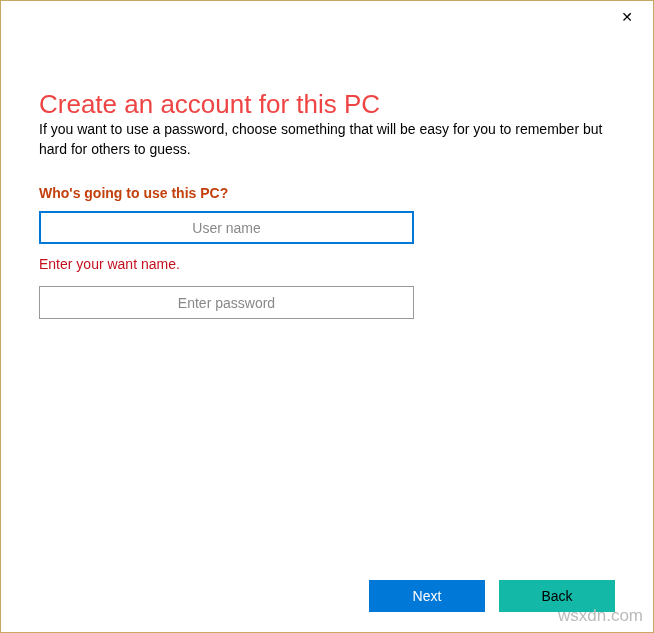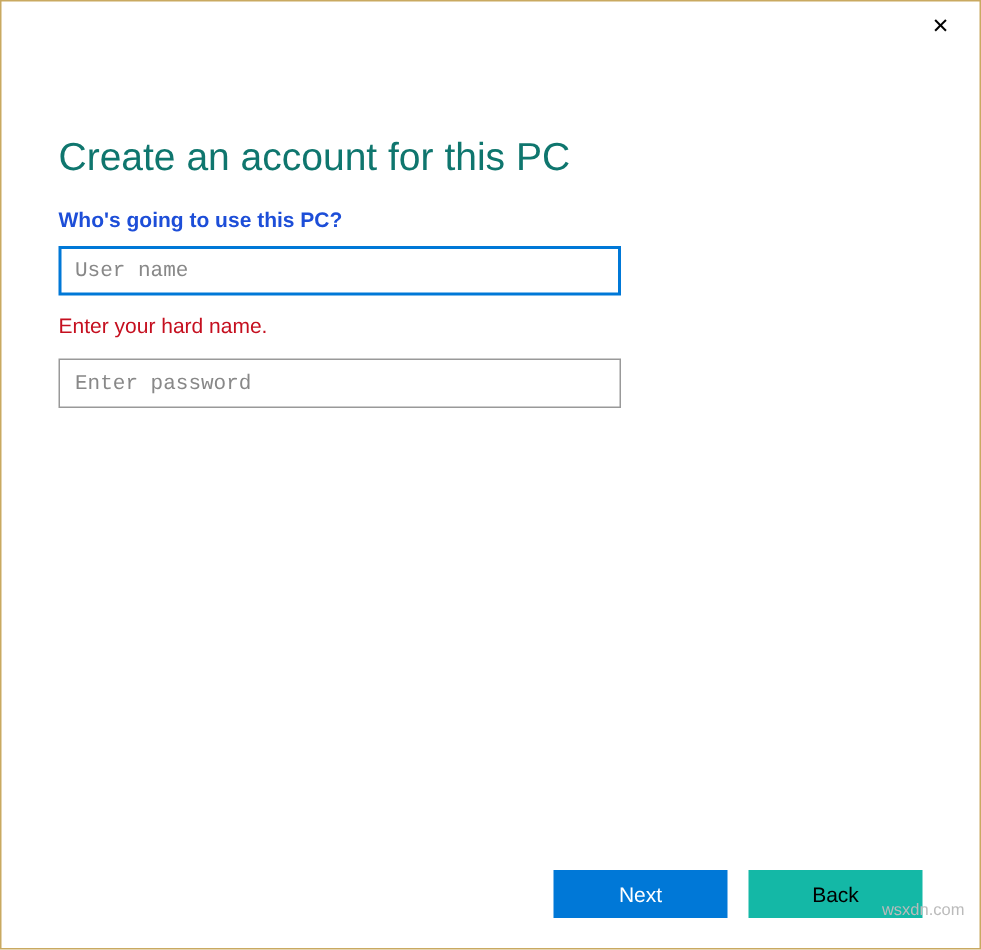--- a/index.html
+++ b/index.html
@@ -31,46 +31,46 @@
       cursor: pointer;
       font-size: 14px;
       color: #000;
     }
     .content {
       padding: 20px 38px 0 38px;
     }
     .page-title {
       font-size: 26px;
       font-weight: 400;
-      color: #0f766e;
+      color: #ef4444;
       margin-top: 36px;
-      margin-bottom: 18px;
     }
     .page-desc {
       font-size: 14px;
       color: #000;
       line-height: 1.4;
       margin-bottom: 26px;
     }
     .section-label {
       font-size: 14px;
       font-weight: 600;
-      color: #1d4ed8;
+      color: #c2410c;
       margin-bottom: 10px;
     }
     .text-input {
       width: 375px;
       height: 33px;
       border: 1px solid #999;
       padding: 0 10px;
       font-size: 14px;
-      font-family: Liberation Mono, monospace;
+      font-family: Liberation Sans, sans-serif;
       color: #000;
       outline: none;
       display: block;
+      text-align: center;
     }
     .text-input::placeholder {
       color: #888;
     }
     .text-input.focused {
       border: 2px solid #0078d7;
       padding: 0 9px;
     }
     .error-text {
       color: #c50f1f;
@@ -102,42 +102,43 @@
     .btn-primary {
       background: #0078d7;
       color: #fff;
     }
     .btn-secondary {
       background: #14b8a6;
       color: #000;
     }
     .watermark {
       position: absolute;
-      bottom: 19px;
+      bottom: 6px;
       right: 10px;
-      font-size: 11px;
+      font-size: 17px;
       color: #bbb;
       text-align: center;
     }
   </style>
 </head>
 <body>
 
 <div class="titlebar">
   <div class="close-btn">
     <span>✕</span>
   </div>
 </div>
 
 <div class="content">
   <h1 class="page-title">Create an account for this PC</h1>
+  <p class="page-desc">If you want to use a password, choose something that will be easy for you to remember but hard for others to guess.</p>
 
   <div class="section-label">Who's going to use this PC?</div>
   <input type="text" class="text-input focused" placeholder="User name" style="">
-  <div class="error-text">Enter your hard name.</div>
+  <div class="error-text">Enter your want name.</div>
 
   <div class="field-stack">
     <input type="password" class="text-input" placeholder="Enter password" style="">
   </div>
 </div>
 
 <div class="button-bar">
   <button class="btn btn-primary">Next</button>
   <button class="btn btn-secondary">Back</button>
 </div>

